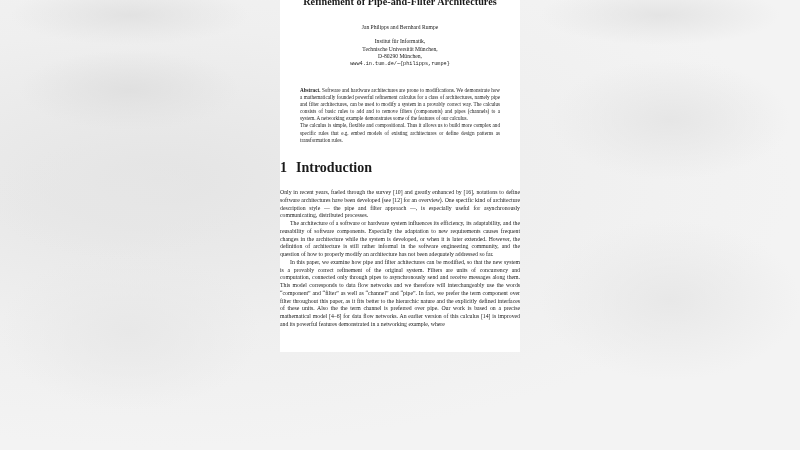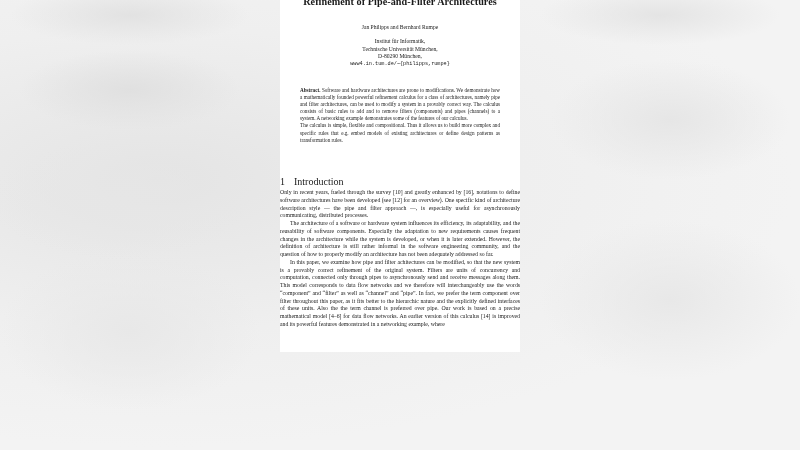--- a/index.html
+++ b/index.html
@@ -41,21 +41,21 @@
       font-size: 5.6px; line-height: 7.6px;
     }
     .affil .mono { font-family: "Liberation Mono", "DejaVu Sans Mono", monospace; font-size: 5.2px; }
     .abstract {
       position: absolute; top: 87px; left: 20px; width: 200px;
       font-size: 5.15px; line-height: 7.1px; text-align: justify;
     }
     .abstract p { margin: 0; }
     .abstract b { font-weight: bold; }
     .section-head {
-      position: absolute; top: 176px; left: 0; font-size: 10px; font-weight: normal; white-space: nowrap;
+      position: absolute; top: 160px; left: 0; font-size: 14px; font-weight: bold; white-space: nowrap;
     }
     .section-head span.num { margin-right: 9px; }
     .body {
       position: absolute; top: 189px; left: 0; width: 240px;
       font-size: 5.75px; line-height: 7.75px; text-align: justify;
     }
     .body p { margin: 0; }
     .body p.indent { text-indent: 10px; }
     .footer {
       position: absolute; top: 414px; left: 10px; width: 230px; height: 36px;

